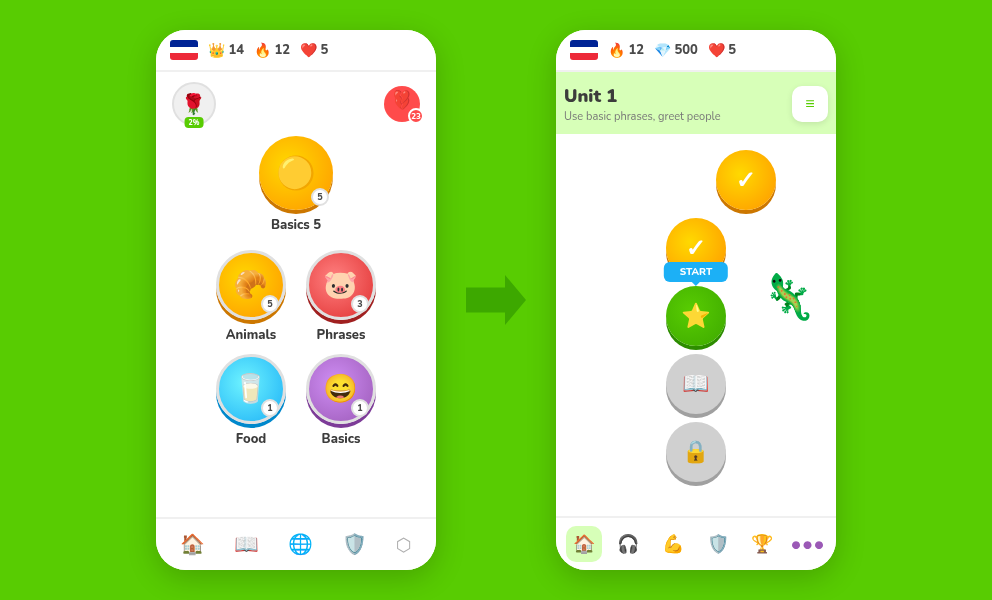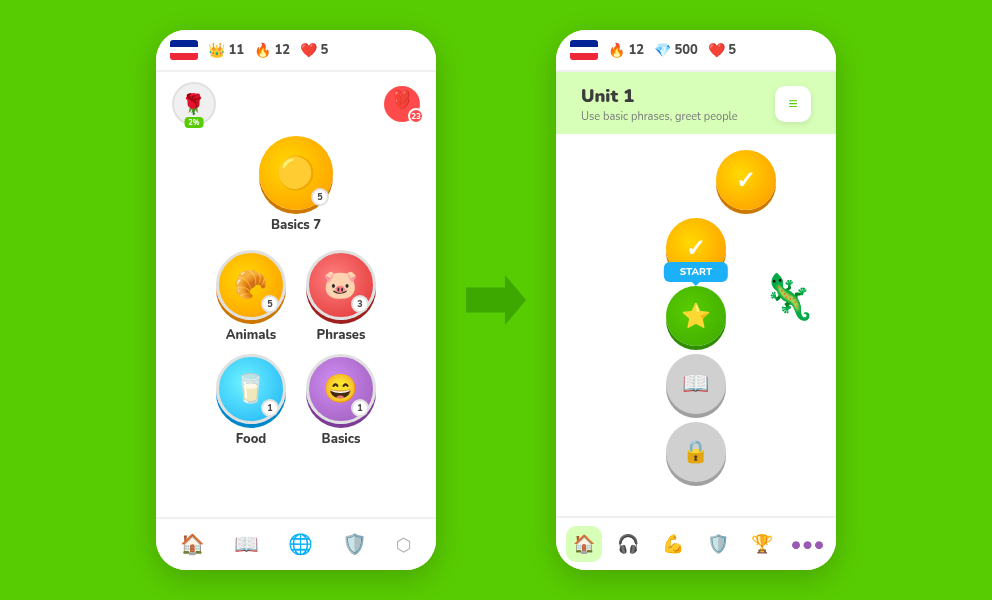--- a/index.html
+++ b/index.html
@@ -255,21 +255,21 @@
       clip-path: polygon(0 25%, 65% 25%, 65% 0%, 100% 50%, 65% 100%, 65% 75%, 0 75%);
     }
     
     .phone2-content {
       flex: 1;
       overflow: hidden;
       position: relative;
       background: white;
     }
     .unit-header {
-      padding: 12px 25px 10px;
+      padding: 12px 8px 10px;
       display: flex;
       align-items: center;
       justify-content: space-between;
       background: #d7ffb8;
     }
     .unit-info {}
     .unit-title {
       font-size: 18px;
       font-weight: 900;
       color: #3c3c3c;
@@ -396,21 +396,21 @@
   <div class="phone">
 
     <div class="top-bar">
       <div class="flag-icon flag-fr">
         <div class="stripe-blue"></div>
         <div class="stripe-white"></div>
         <div class="stripe-red"></div>
       </div>
       <div class="stat-item">
         <span class="stat-icon stat-crown">👑</span>
-        <span>11</span>
+        <span>14</span>
       </div>
       <div class="stat-item">
         <span class="stat-icon stat-fire">🔥</span>
         <span>12</span>
       </div>
       <div class="stat-item">
         <span class="stat-icon stat-heart">❤️</span>
         <span>5</span>
       </div>
     </div>
@@ -426,21 +426,21 @@
           💔
           <div class="broken-heart-num">23</div>
         </div>
       </div>
 
       <div class="lesson-section">
         <div class="lesson-circle circle-basics">
           <span style="font-size:32px;">🟡</span>
           <span class="circle-num-badge">5</span>
         </div>
-        <div class="lesson-label">Basics 7</div>
+        <div class="lesson-label">Basics 5</div>
       </div>
 
       <div class="lesson-row">
         <div class="lesson-col">
           <div class="lesson-circle circle-phrases" style="background:radial-gradient(circle at 40% 40%, #ffd900, #ff9600); width:70px; height:70px;">
             <span style="font-size:28px;">🥐</span>
             <span class="circle-num-badge">5</span>
           </div>
           <div class="lesson-label">Animals</div>
         </div>

